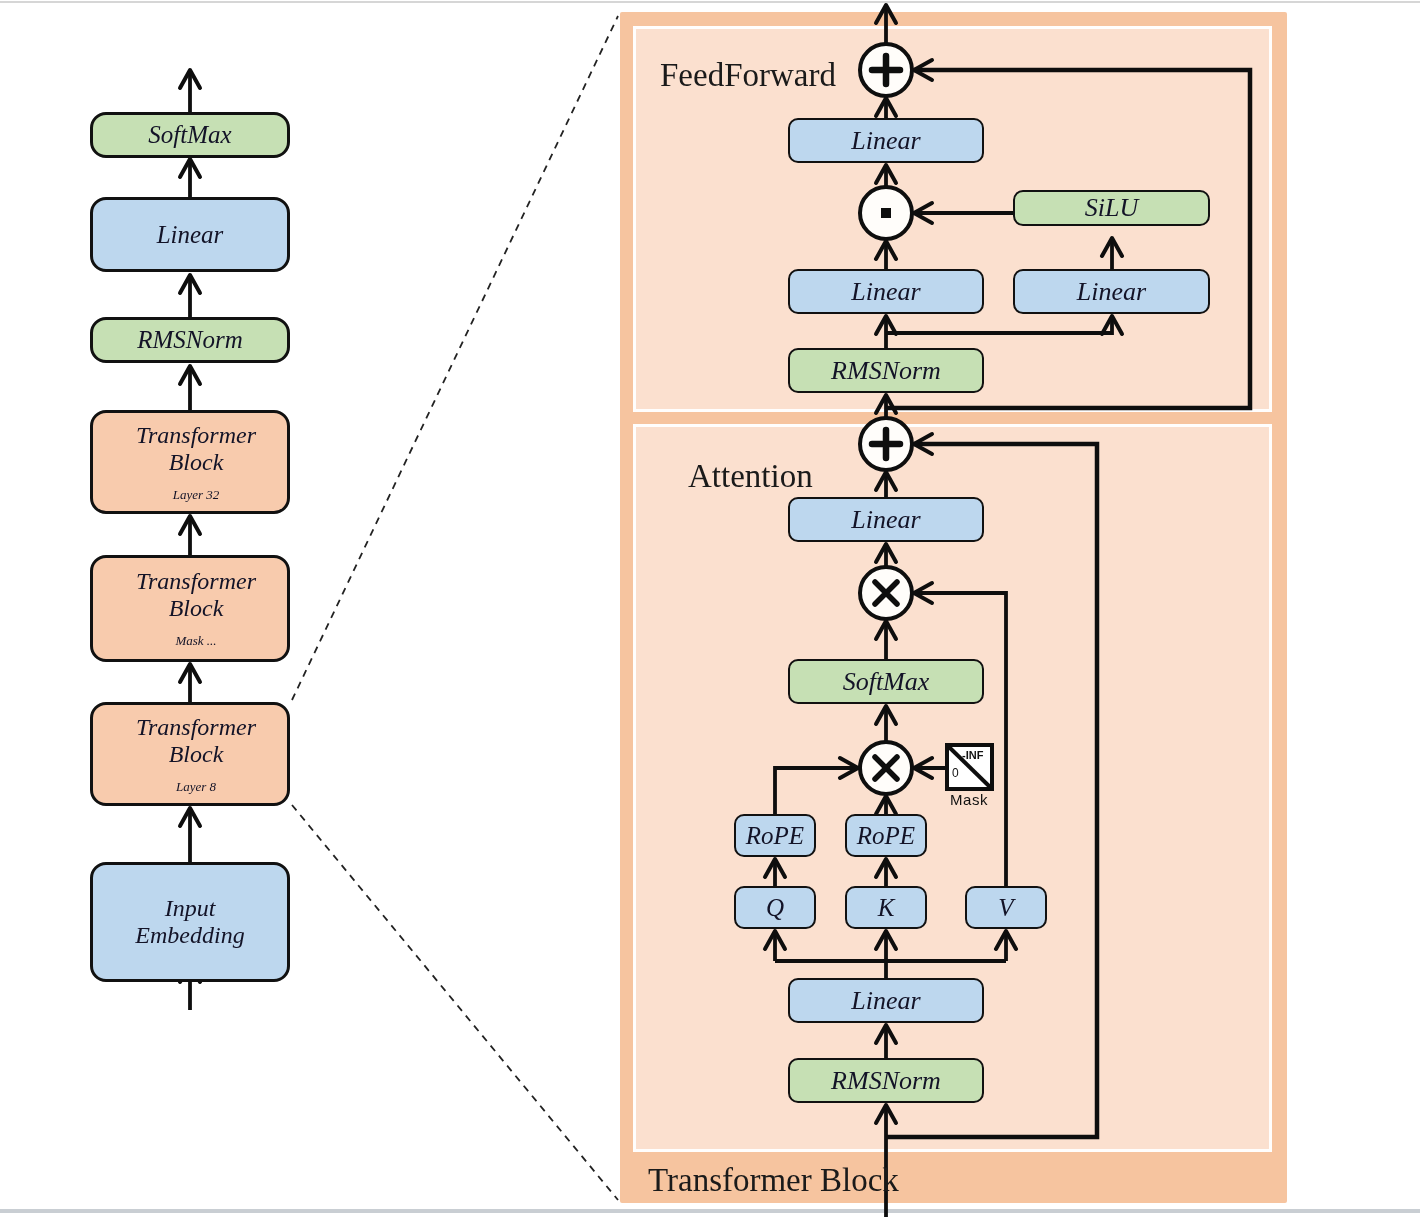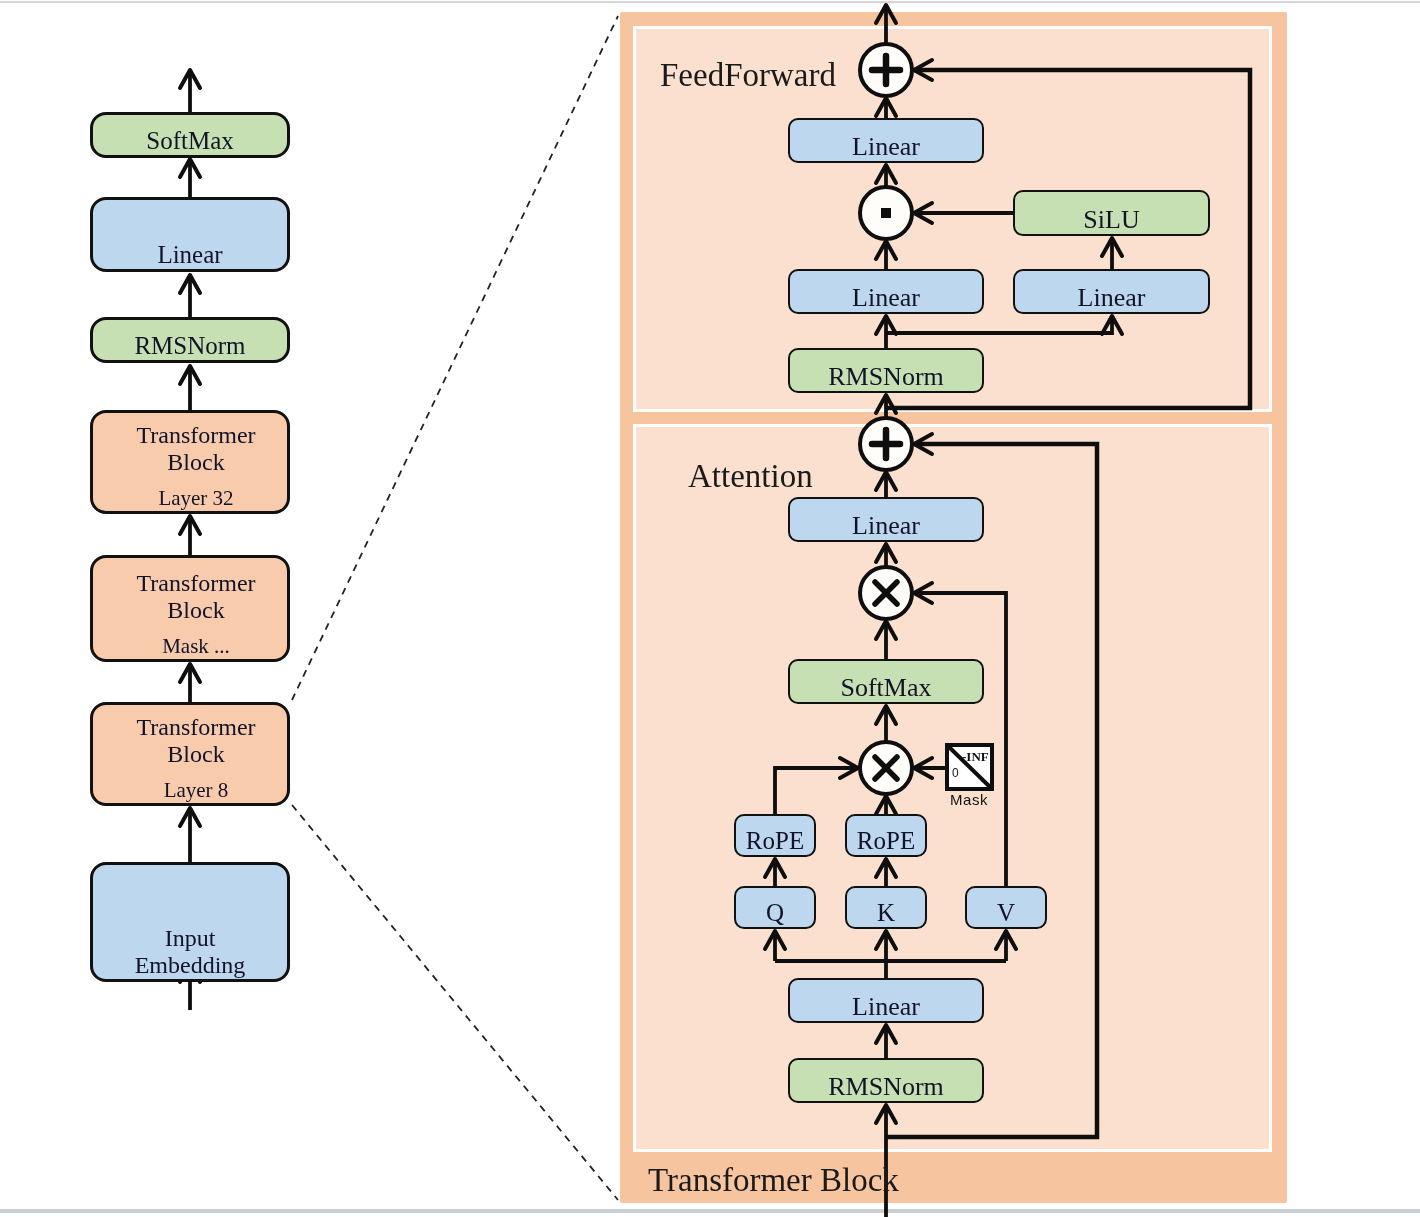--- a/index.html
+++ b/index.html
@@ -19,31 +19,31 @@
                background:var(--panel-outer);border-radius:2px;}
   .panel-inner{position:absolute;left:633px;width:639px;background:var(--panel-inner);
                border:3px solid rgba(255,255,255,.95);box-sizing:border-box;}
   .panel-inner.ff{top:26px;height:386px;}
   .panel-inner.attn{top:424px;height:728px;}
 
   svg.wires{position:absolute;left:0;top:0;z-index:1;}
 
   
   .node{position:absolute;z-index:2;box-sizing:border-box;border:3px solid #111;
-        display:flex;flex-direction:column;align-items:center;justify-content:flex-end;
-        text-align:center;line-height:1.12;}
+        display:flex;flex-direction:column;align-items:center;justify-content:center;
+        text-align:center;line-height:1.12;font-style:italic;}
   .r16{border-radius:16px;} .r10{border-radius:10px;border-width:2.5px;}
   .fill-blue{background:var(--blue);} .fill-green{background:var(--green);} .fill-orange{background:var(--orange);padding-left:12px;}
   .fs26{font-size:26px;} .fs25{font-size:25px;} .fs24{font-size:24px;}
-  .sub{font-size:21px;margin-top:12px;}
+  .sub{font-size:13px;margin-top:12px;}
 
   .seclabel{position:absolute;z-index:3;font-size:33px;color:#1a1a1a;}
   .masktext{position:absolute;z-index:3;font-family:"Liberation Sans","DejaVu Sans",sans-serif;color:#111;}
   .mask-caption{font-size:15px;font-weight:400;letter-spacing:.5px;width:60px;text-align:center;}
-  .mask-zero{font-size:12px;} .mask-inf{font-size:13px;font-weight:600;font-family:Liberation Serif, serif;}
+  .mask-zero{font-size:12px;} .mask-inf{font-size:11px;font-weight:600;}
 </style>
 </head>
 <body>
 
 <div class="stage">
 
   <div class="edge top"></div>
   <div class="edge bottom"></div>
 
   <div class="panel-outer"></div>
@@ -166,21 +166,21 @@
     <span>Embedding</span>
   </div>
 
   <div class="seclabel" style="left:660px;top:57px;">FeedForward</div>
   <div class="seclabel" style="left:660px;top:458px;margin-left:28px;">Attention</div>
   <div class="seclabel" style="left:648px;top:1162px;">Transformer Block</div>
 
   <div class="node r10 fill-blue fs26" style="left:788px;top:118px;width:196px;height:45px;">
     <span>Linear</span>
   </div>
-  <div class="node r10 fill-green fs26" style="left:1013px;top:190px;width:197px;height:46px;">
+  <div class="node r10 fill-green fs26" style="left:1013px;top:190px;width:197px;height:36px;">
     <span>SiLU</span>
   </div>
   <div class="node r10 fill-blue fs26" style="left:788px;top:269px;width:196px;height:45px;">
     <span>Linear</span>
   </div>
   <div class="node r10 fill-blue fs26" style="left:1013px;top:269px;width:197px;height:45px;">
     <span>Linear</span>
   </div>
   <div class="node r10 fill-green fs26" style="left:788px;top:348px;width:196px;height:45px;">
     <span>RMSNorm</span>

